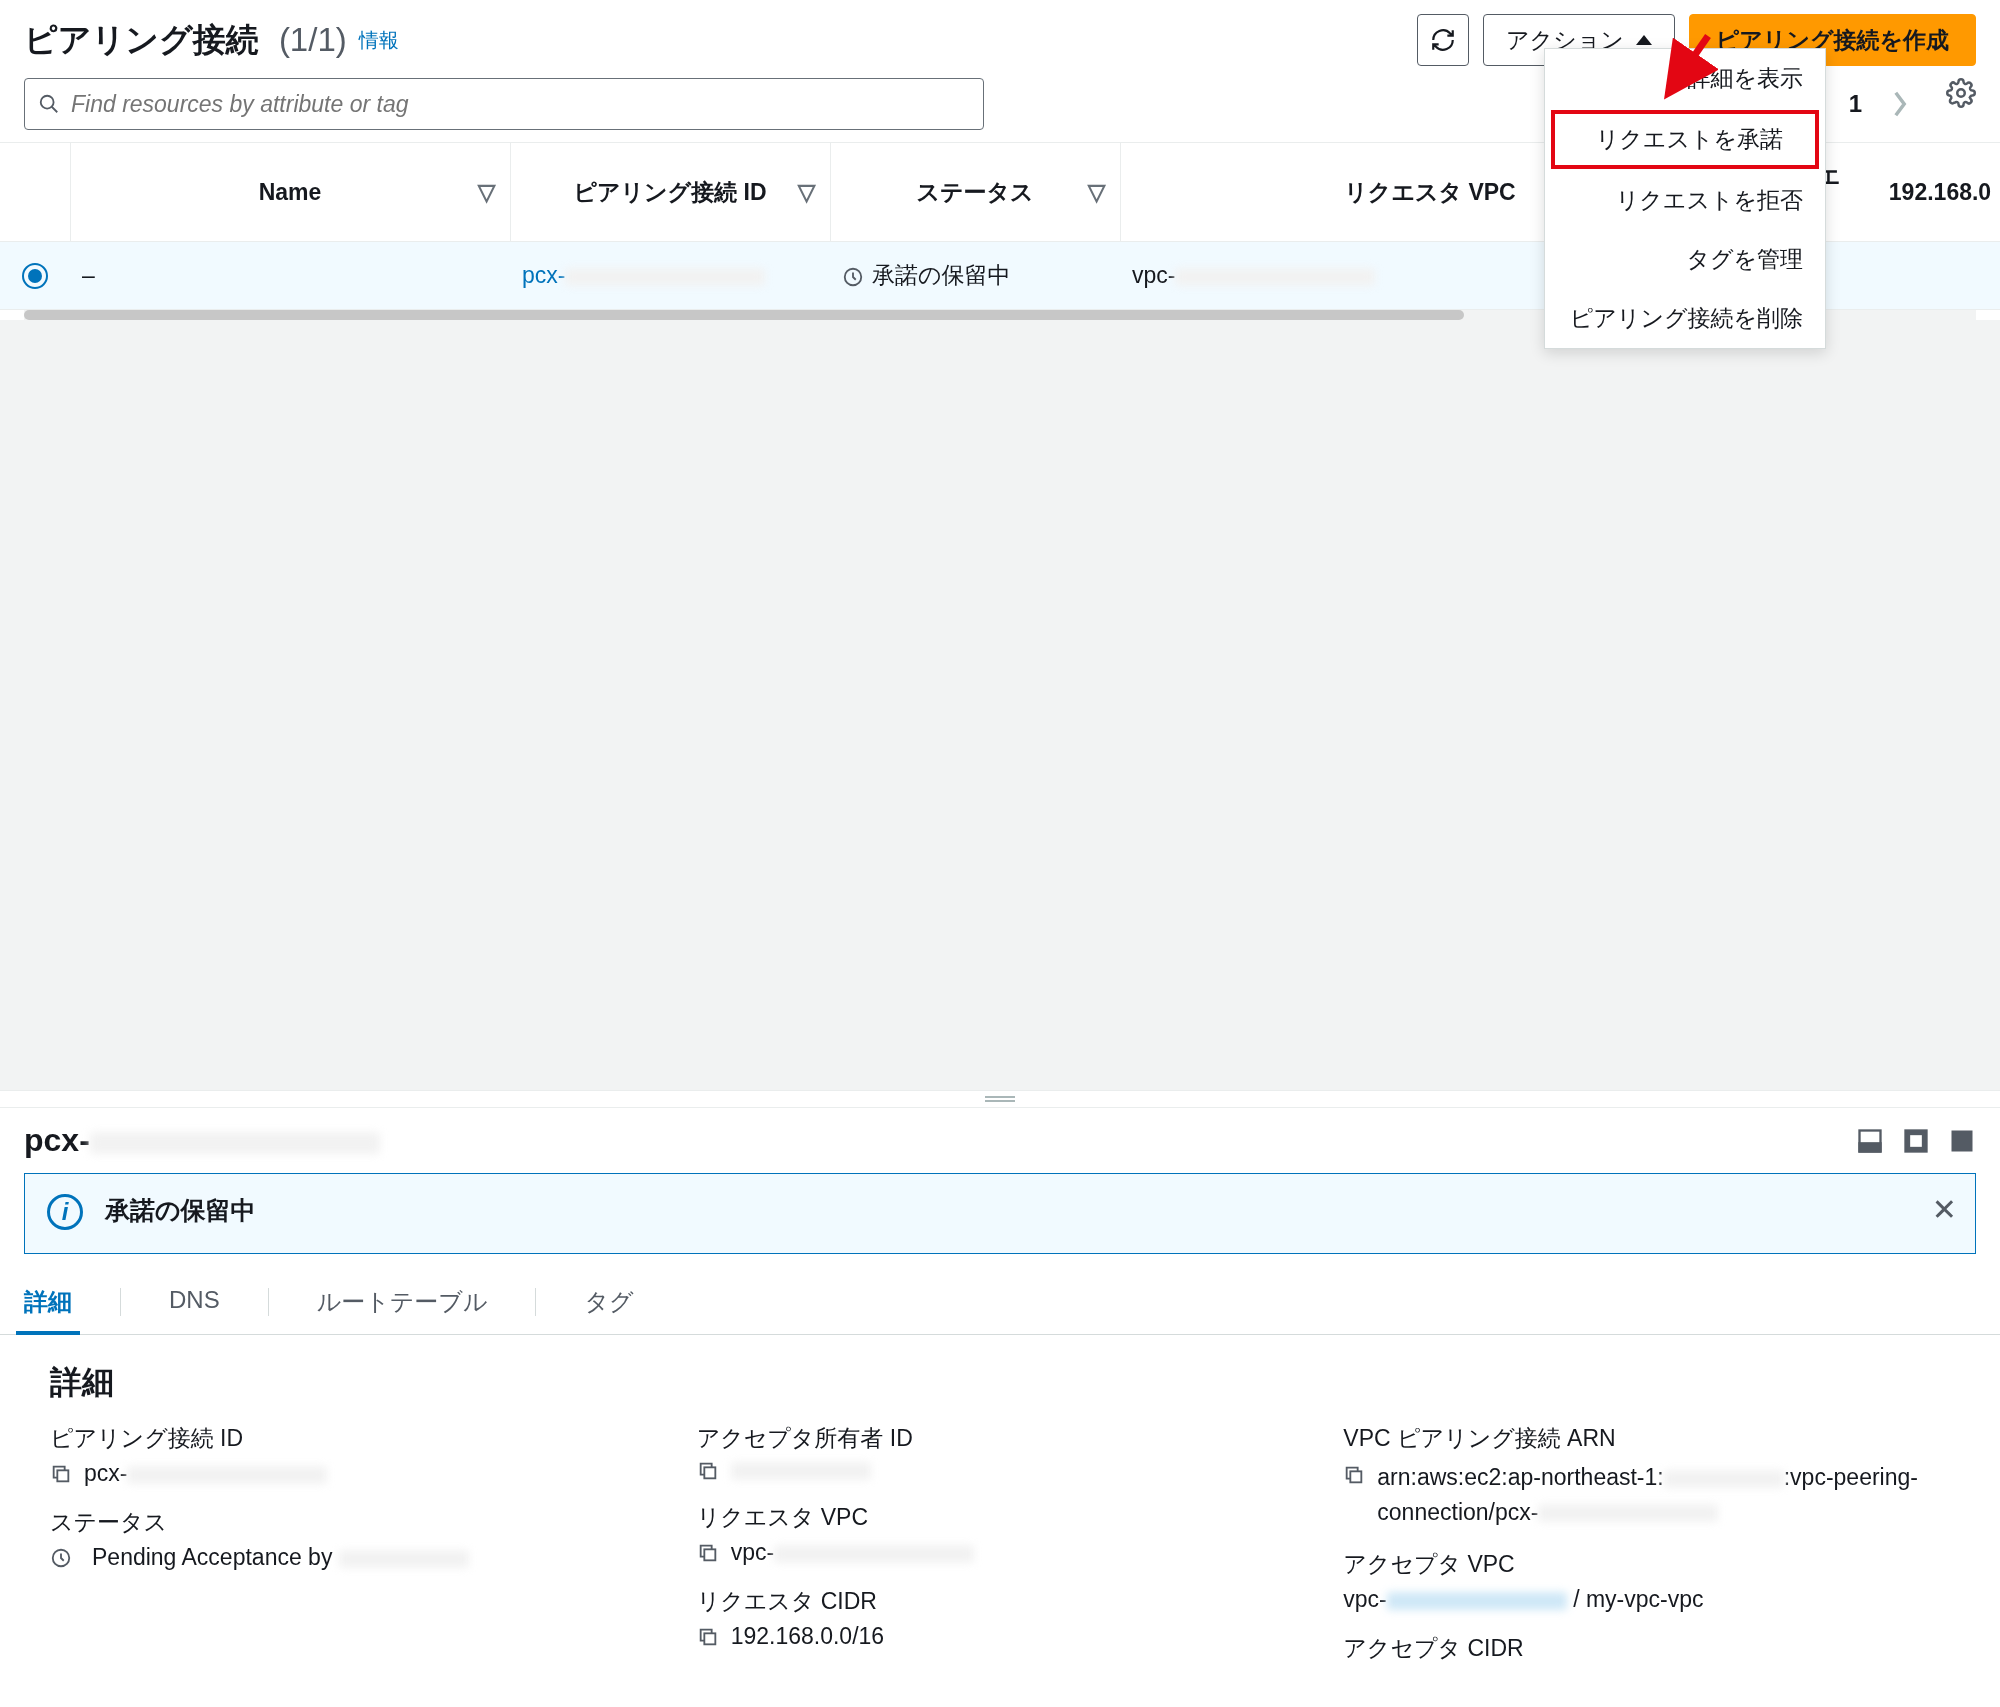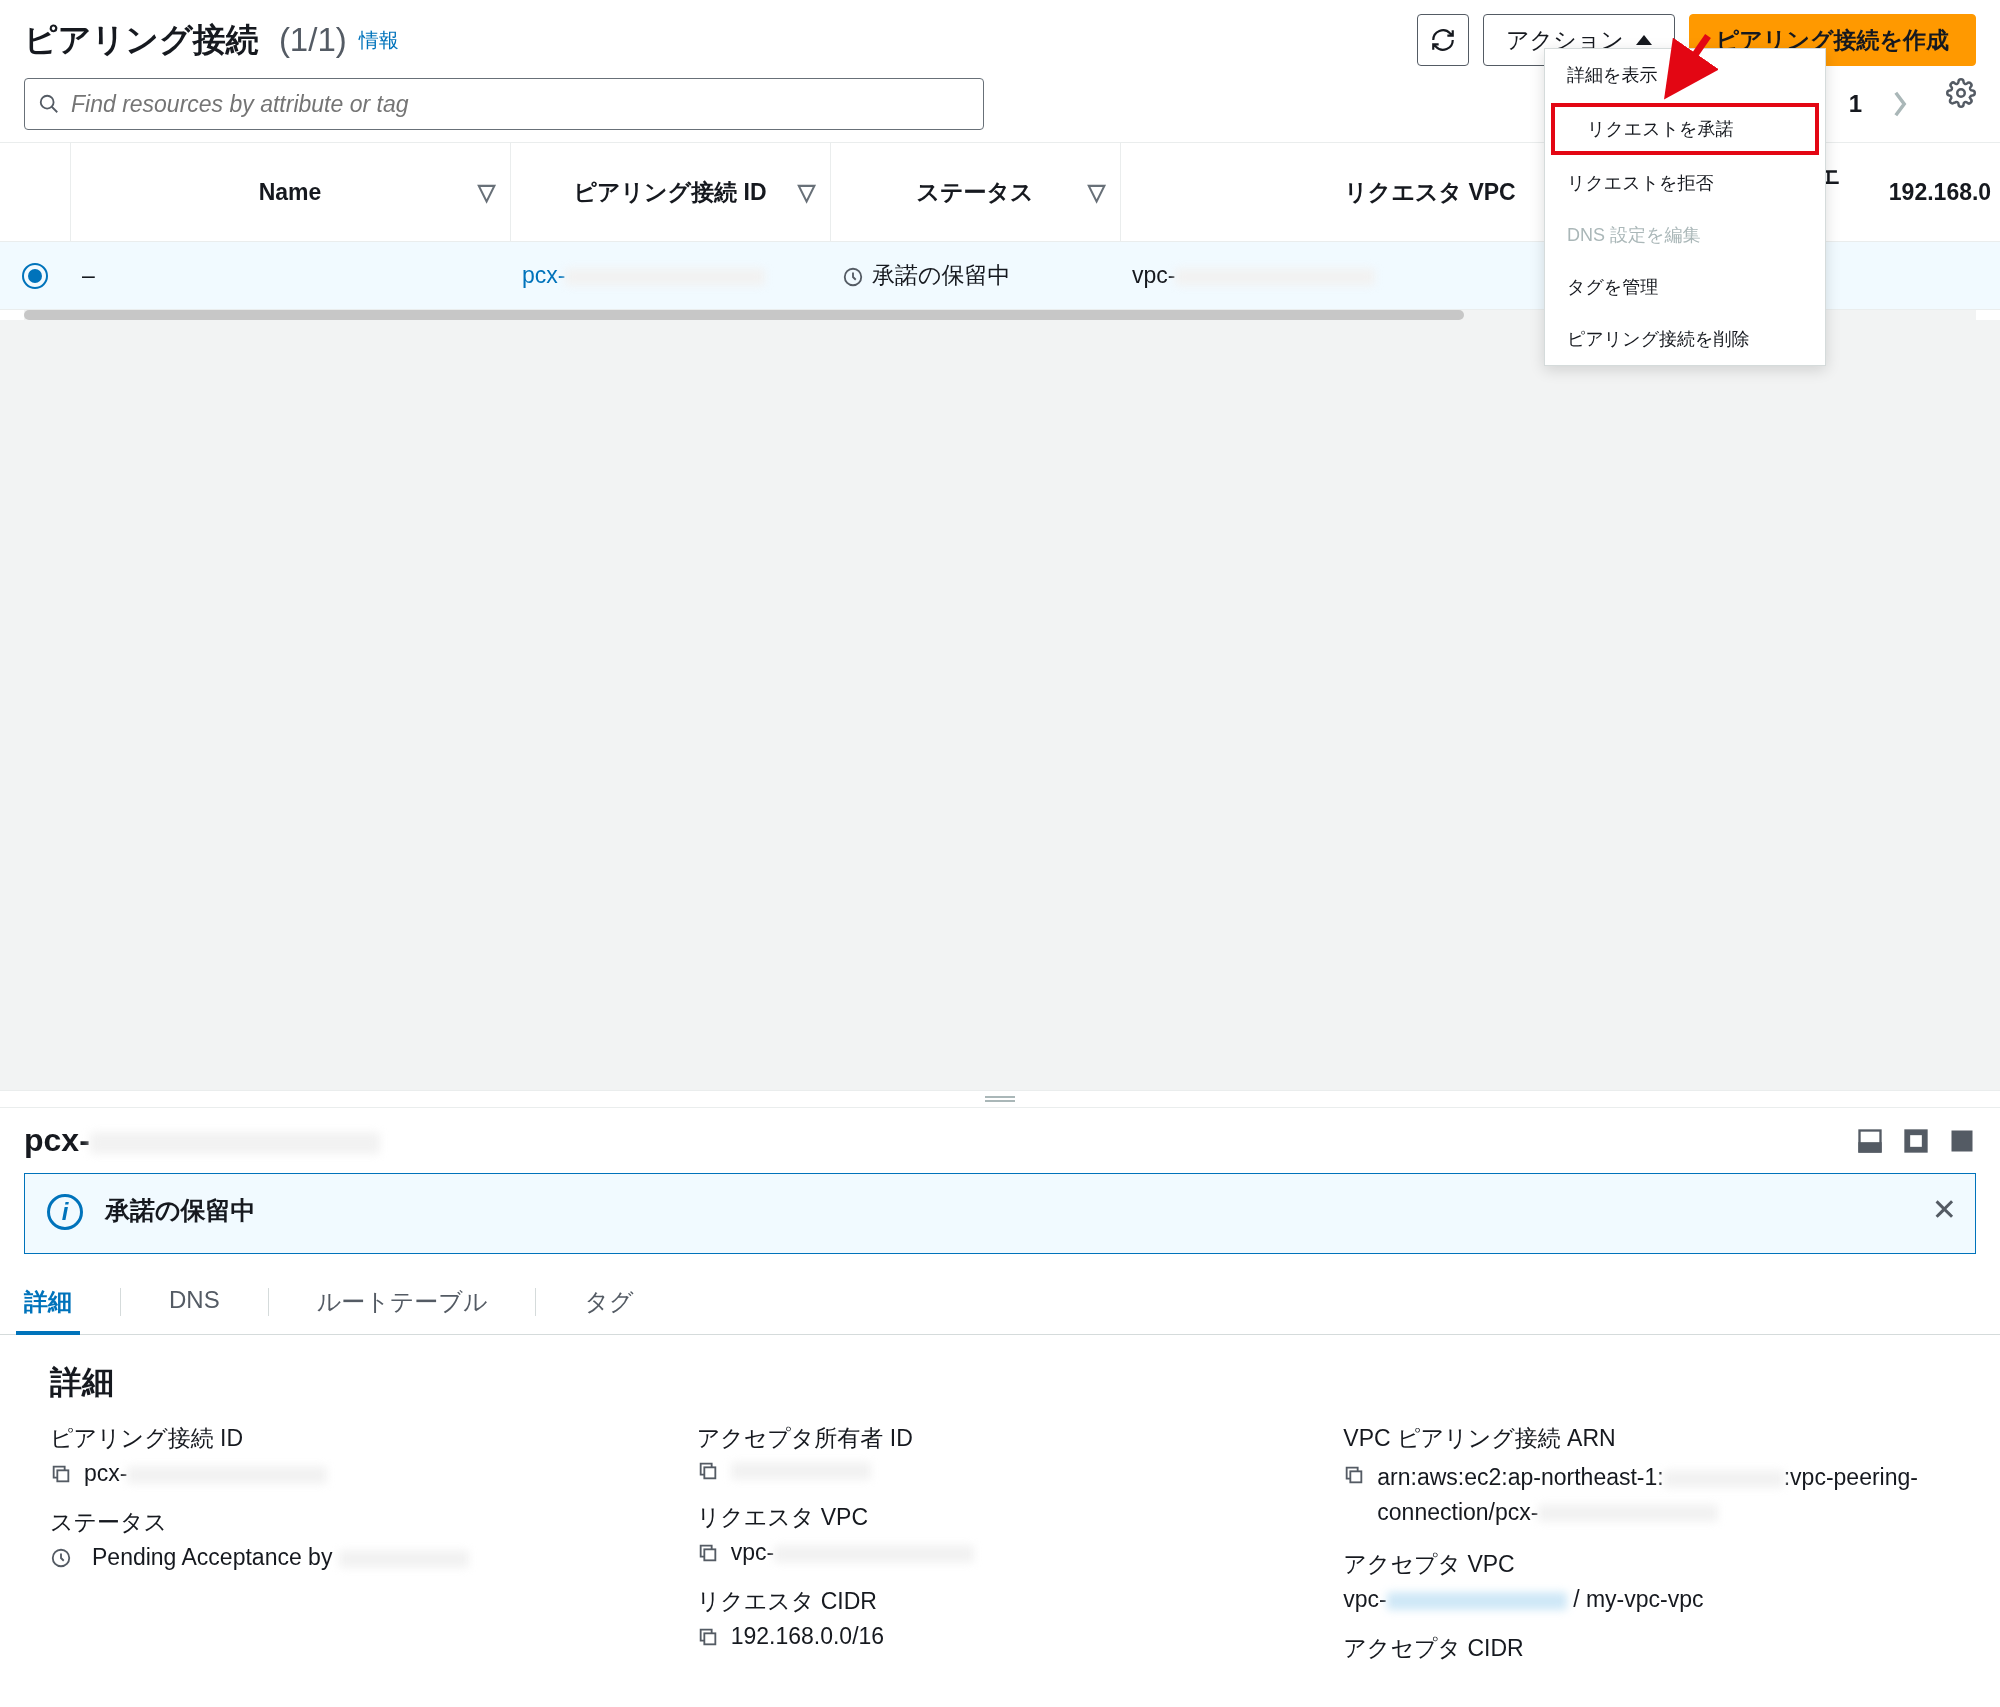--- a/index.html
+++ b/index.html
@@ -25,21 +25,21 @@
   .search-icon { position:absolute; left:14px; top:50%; transform:translateY(-50%); width:22px; height:22px; color:#545b64;}
   .search-input { width:100%; height:52px; border:1px solid #687078; border-radius:4px; padding:0 14px 0 46px; font-size:23px; font-style:italic; color:#687078;}
   .row2-spacer { flex:1; }
   .pager { display:flex; align-items:center; gap:14px; margin-left:20px;}
   .pager .chev { width:28px; height:28px; display:flex; align-items:center; justify-content:center; color:#aab7b8; cursor:pointer;}
   .pager .pnum { font-weight:700; font-size:24px; padding:0 10px;}
   .gear { width:30px; height:30px; margin-left:22px; color:#545b64; cursor:pointer;}
 
   
   .dropdown { position:absolute; top:48px; right:174px; width:282px; background:#fff; border:1px solid #d5dbdb; box-shadow:0 4px 14px rgba(0,0,0,.14); z-index:50; }
-  .dropdown-item { padding:14px 22px; font-size:18px; color:#16191f; cursor:pointer;}
+  .dropdown-item { padding:14px 22px; font-size:23px; color:#16191f; cursor:pointer;text-align:right;}
   .dropdown-item.disabled { color:#aab7b8; cursor:default;}
   .dropdown-item.hl { border:4px solid #e30613; margin:2px 6px; padding:10px 32px;}
 
   
   .red-arrow { position:absolute; top:30px; right:282px; z-index:60; pointer-events:none;}
 
   
   .tbl-wrap { border-top:1px solid #eaeded; border-bottom:1px solid #eaeded; overflow-x:hidden; }
   .tbl { width:2000px; border-collapse:collapse; table-layout:fixed;}
   .tbl th { text-align:center; font-weight:700; font-size:23px; padding:18px 12px; border-right:1px solid #eaeded; position:relative; background:#fff;}
@@ -107,21 +107,20 @@
     <button class="btn btn-actions">
       <span>アクション</span>
       <span class="tri-up"></span>
     </button>
     <button class="btn btn-primary">ピアリング接続を作成</button>
 
     <div class="dropdown">
       <div class="dropdown-item">詳細を表示</div>
       <div class="dropdown-item hl">リクエストを承諾</div>
       <div class="dropdown-item">リクエストを拒否</div>
-      <div class="dropdown-item disabled">DNS 設定を編集</div>
       <div class="dropdown-item">タグを管理</div>
       <div class="dropdown-item">ピアリング接続を削除</div>
     </div>
 
     <svg class="red-arrow" width="60" height="70" viewBox="0 0 60 70">
       <defs>
           <marker id="ah" markerWidth="8" markerHeight="8" refX="6" refY="4" orient="auto">
             <path d="M0,0 L8,4 L0,8 Z" fill="#e30613"></path>
           </marker>
         </defs>

